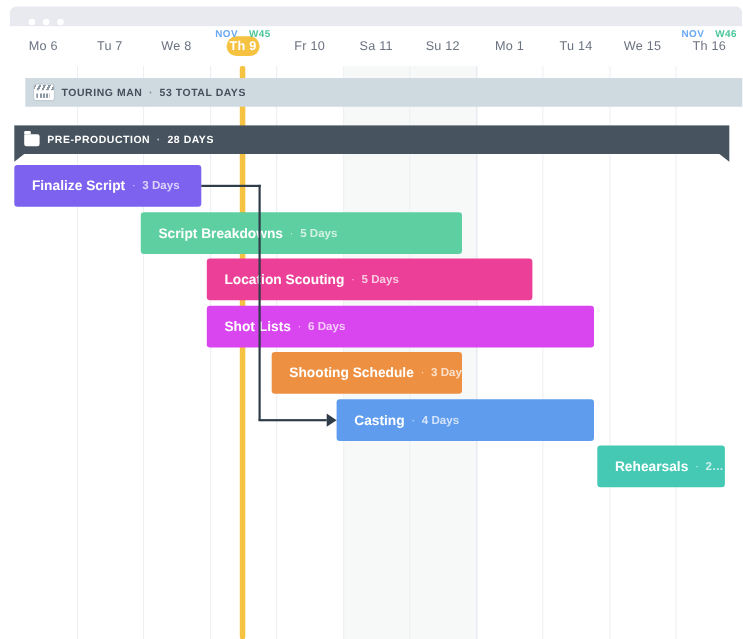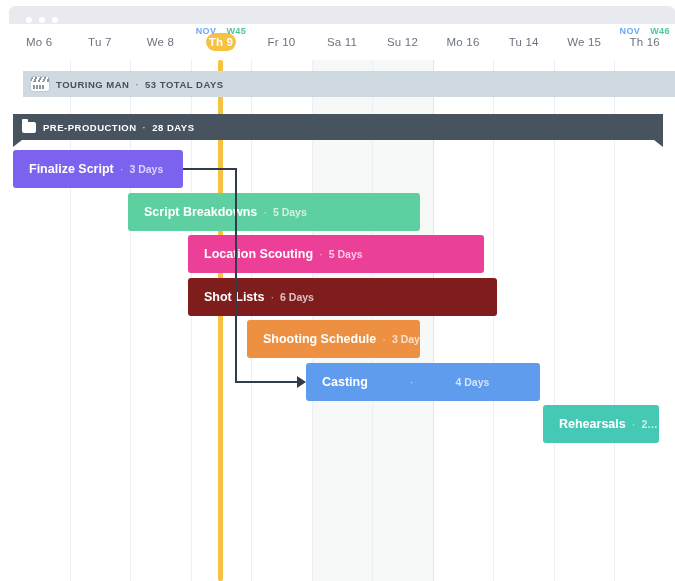--- a/index.html
+++ b/index.html
@@ -123,21 +123,21 @@
   <div class="ruler" id="ruler">
       <div class="daycol" style="left: 0px; width: 60.5455px;">Mo 6</div>
       <div class="daycol" style="left: 60.5455px; width: 60.5455px;">Tu 7</div>
       <div class="daycol" style="left: 121.091px; width: 60.5455px;">We 8</div>
       <div class="daycol today" style="left: 181.636px; width: 60.5455px;">
         <span class="today-pill">Th 9</span>
       </div>
       <div class="daycol" style="left: 242.182px; width: 60.5455px;">Fr 10</div>
       <div class="daycol" style="left: 302.727px; width: 60.5455px;">Sa 11</div>
       <div class="daycol" style="left: 363.273px; width: 60.5455px;">Su 12</div>
-      <div class="daycol" style="left: 423.818px; width: 60.5455px;">Mo 16</div>
+      <div class="daycol" style="left: 423.818px; width: 60.5455px;">Mo 1</div>
       <div class="daycol" style="left: 484.364px; width: 60.5455px;">Tu 14</div>
       <div class="daycol" style="left: 544.909px; width: 60.5455px;">We 15</div>
       <div class="daycol" style="left: 605.455px; width: 60.5455px;">Th 16</div>
       <div class="monthlbl" style="left: 181.636px; width: 60.5455px; justify-content: center;">
         <span class="mo">NOV</span>
         <span class="wk">W45</span>
       </div>
       <div class="monthlbl" style="left: 605.455px; width: 60.5455px; justify-content: center;">
         <span class="mo">NOV</span>
         <span class="wk">W46</span>
@@ -188,31 +188,31 @@
       <div class="bar" style="left: 128px; top: 193px; width: 292px; background: rgb(94, 207, 160);">
         <span class="tname">Script Breakdowns</span>
         <span class="sep">·</span>
         <span class="tdur">5 Days</span>
       </div>
       <div class="bar" style="left: 188px; top: 235px; width: 296px; background: rgb(236, 63, 151);">
         <span class="tname">Location Scouting</span>
         <span class="sep">·</span>
         <span class="tdur">5 Days</span>
       </div>
-      <div class="bar" style="left: 188px; top: 278px; width: 309px; background: #7f1d1d;">
+      <div class="bar" style="left: 188px; top: 278px; width: 352px; background: #d946ef;">
         <span class="tname">Shot Lists</span>
         <span class="sep">·</span>
         <span class="tdur">6 Days</span>
       </div>
       <div class="bar" style="left: 247px; top: 320px; width: 173px; background: rgb(237, 144, 66);">
         <span class="tname">Shooting Schedule</span>
         <span class="sep">·</span>
         <span class="tdur">3 Days</span>
       </div>
-      <div class="bar" style="left: 306px; top: 363px; width: 234px; background: rgb(95, 156, 237); gap: 36px;">
+      <div class="bar" style="left: 306px; top: 363px; width: 234px; background: rgb(95, 156, 237);">
         <span class="tname">Casting</span>
         <span class="sep">·</span>
         <span class="tdur">4 Days</span>
       </div>
       <div class="bar" style="left: 543px; top: 405px; width: 116px; background: rgb(69, 201, 180);">
         <span class="tname">Rehearsals</span>
         <span class="sep">·</span>
         <span class="tdur">2…</span>
       </div>
     </div>

